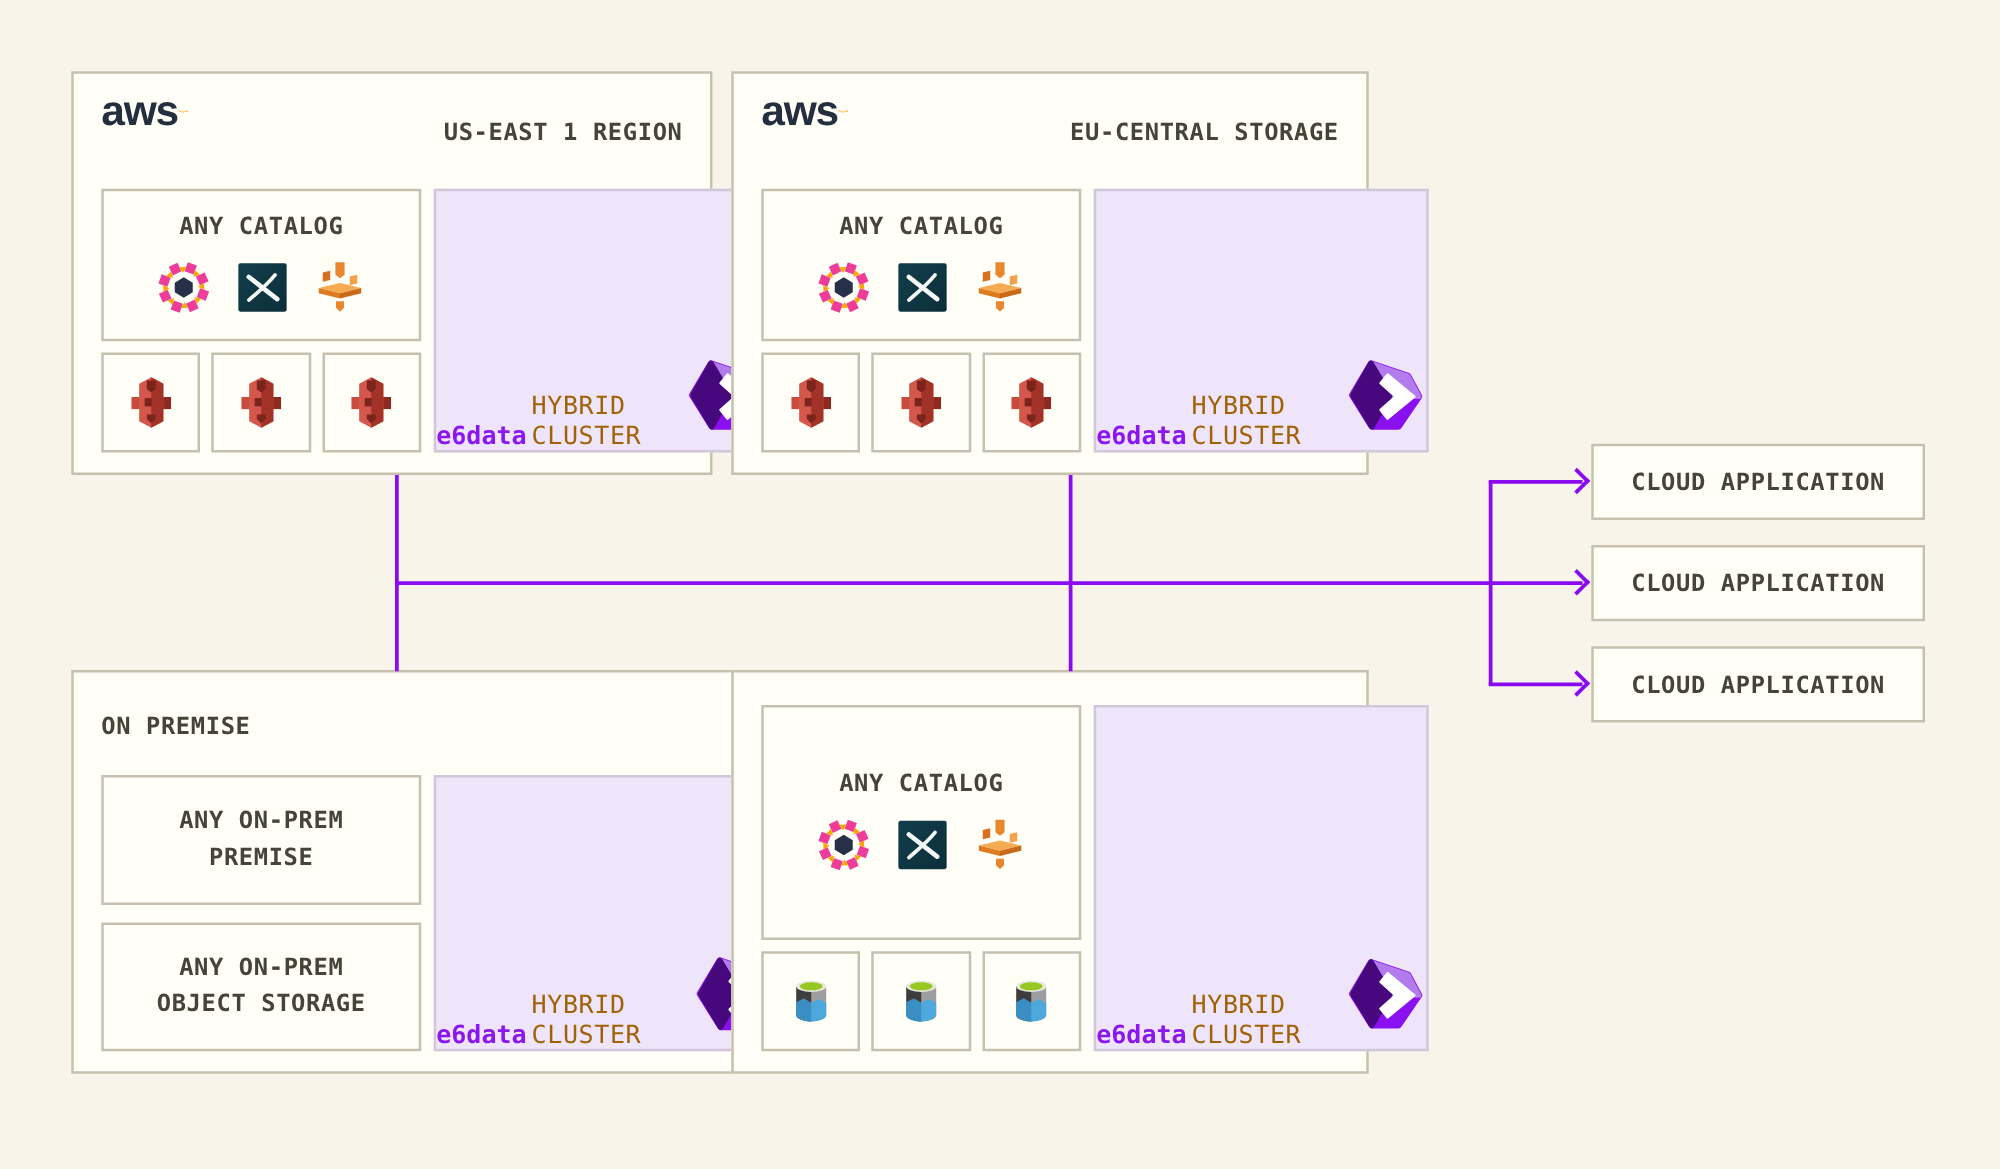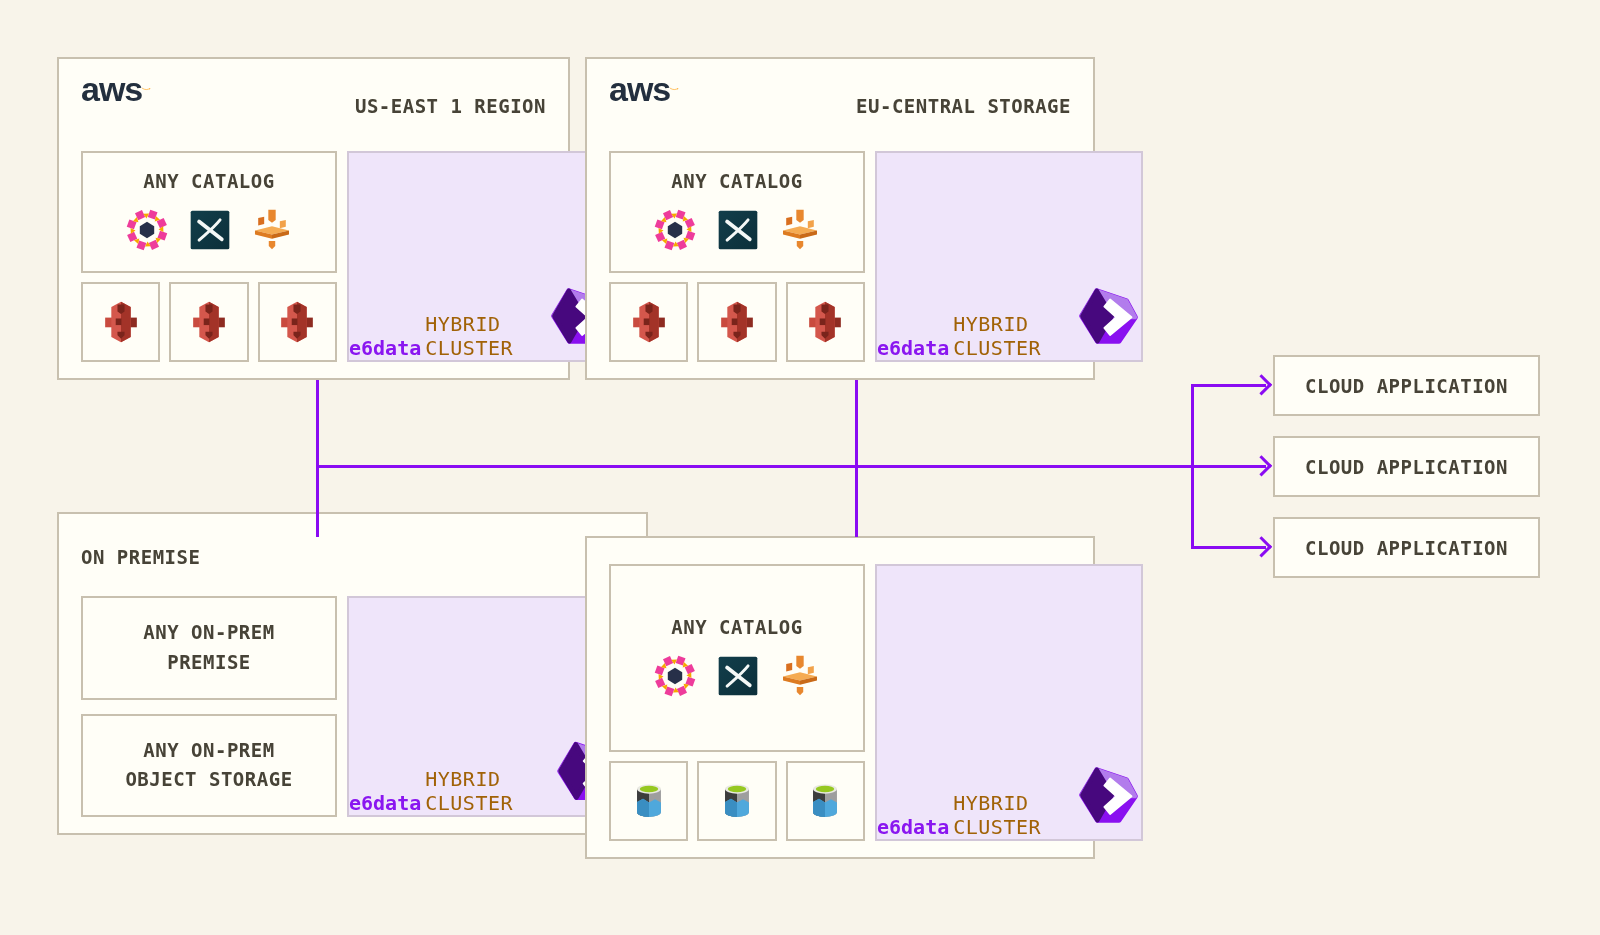--- a/index.html
+++ b/index.html
@@ -255,21 +255,21 @@
       <div class="e6-panel">
         <div class="e6-brand">e6data</div>
         <div class="e6-label">HYBRID CLUSTER</div>
         <svg class="e6-logo" width="96" height="88" viewBox="0 0 103 100">
             <use href="#e6cube"></use>
           </svg>
       </div>
     </div>
   </div>
 
-  <div class="region" style="left:57px;top:512px;width:591px;height:323px">
+  <div class="region" style="left:57px;top:536px;width:591px;height:323px">
     <div class="region-header" style="height:56px">
       <div class="region-title left">ON PREMISE</div>
     </div>
     <div class="region-body">
       <div class="left-col" style="gap:14px">
         <div class="panel stack-box">
           <div>ANY ON-PREM</div>
           <div>PREMISE</div>
         </div>
         <div class="panel stack-box">

